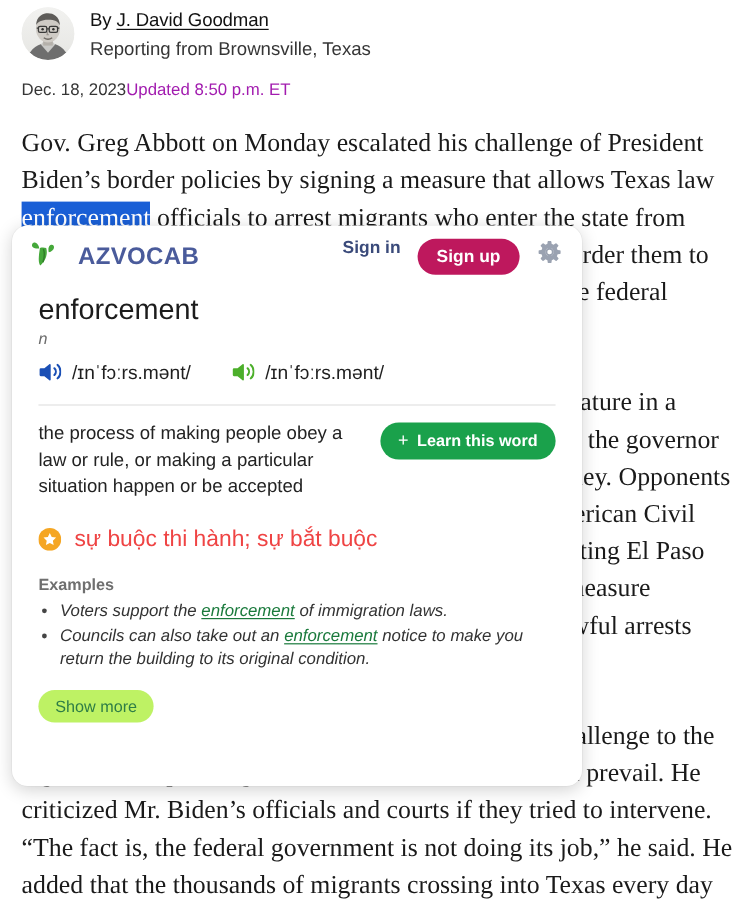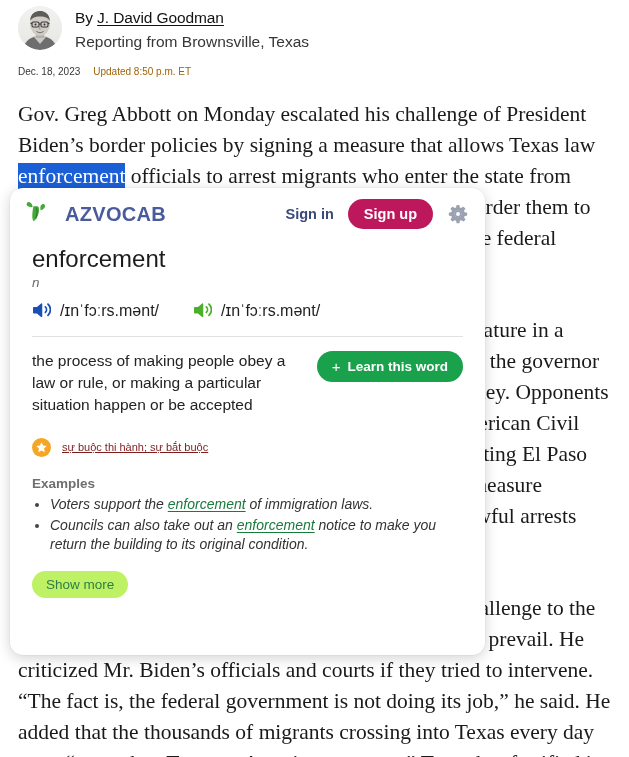--- a/index.html
+++ b/index.html
@@ -51,27 +51,26 @@
   }
   .byline-loc {
     font-size: 15.5px;
     color: #363636;
     line-height: 1.5;
     margin-top: 1px;
   }
 
   .dateline {
     margin-top: 13px;
-    font-size: 10px;
+    font-size: 14px;
     color: #363636;
     display: flex;
-    gap: 13px;
     align-items: baseline;
   }
-  .dateline .updated { color: #a16207; }
+  .dateline .updated { color: #a21caf; }
 
   .body-copy {
     font-family: "Liberation Serif", serif;
     font-size: 21.5px;
     line-height: 31px;
     color: #1a1a1a;
     margin-top: 22px;
   }
   .body-copy p { margin: 0 0 30px 0; }
   .selected {
@@ -105,21 +104,20 @@
     gap: 15px;
   }
   .logo-text {
     font-size: 20px;
     font-weight: 700;
     color: #4a5b9b;
     letter-spacing: 0.3px;
   }
   .header-right {
     display: flex;
-    align-items: center;
     gap: 14px;
   }
   .sign-in {
     font-size: 14.5px;
     font-weight: 600;
     color: #3a4a7a;
     cursor: pointer;
   }
   .sign-up {
     background: #be185d;
@@ -207,23 +205,22 @@
     align-items: center;
     gap: 11px;
     padding: 22px 22px 0 22px;
   }
   .star {
     width: 19px; height: 19px;
     flex: 0 0 19px;
     display: flex;
   }
   .translation-text {
-    font-size: 11px;
-    color: #7f1d1d;
-    text-decoration: underline;
+    font-size: 19px;
+    color: #ef4444;
   }
 
   .examples-wrap { padding: 19px 22px 0 22px; }
   .examples-title {
     font-size: 13.5px;
     font-weight: 700;
     color: #6f6f6f;
     margin-bottom: 4px;
   }
   .examples-list {

